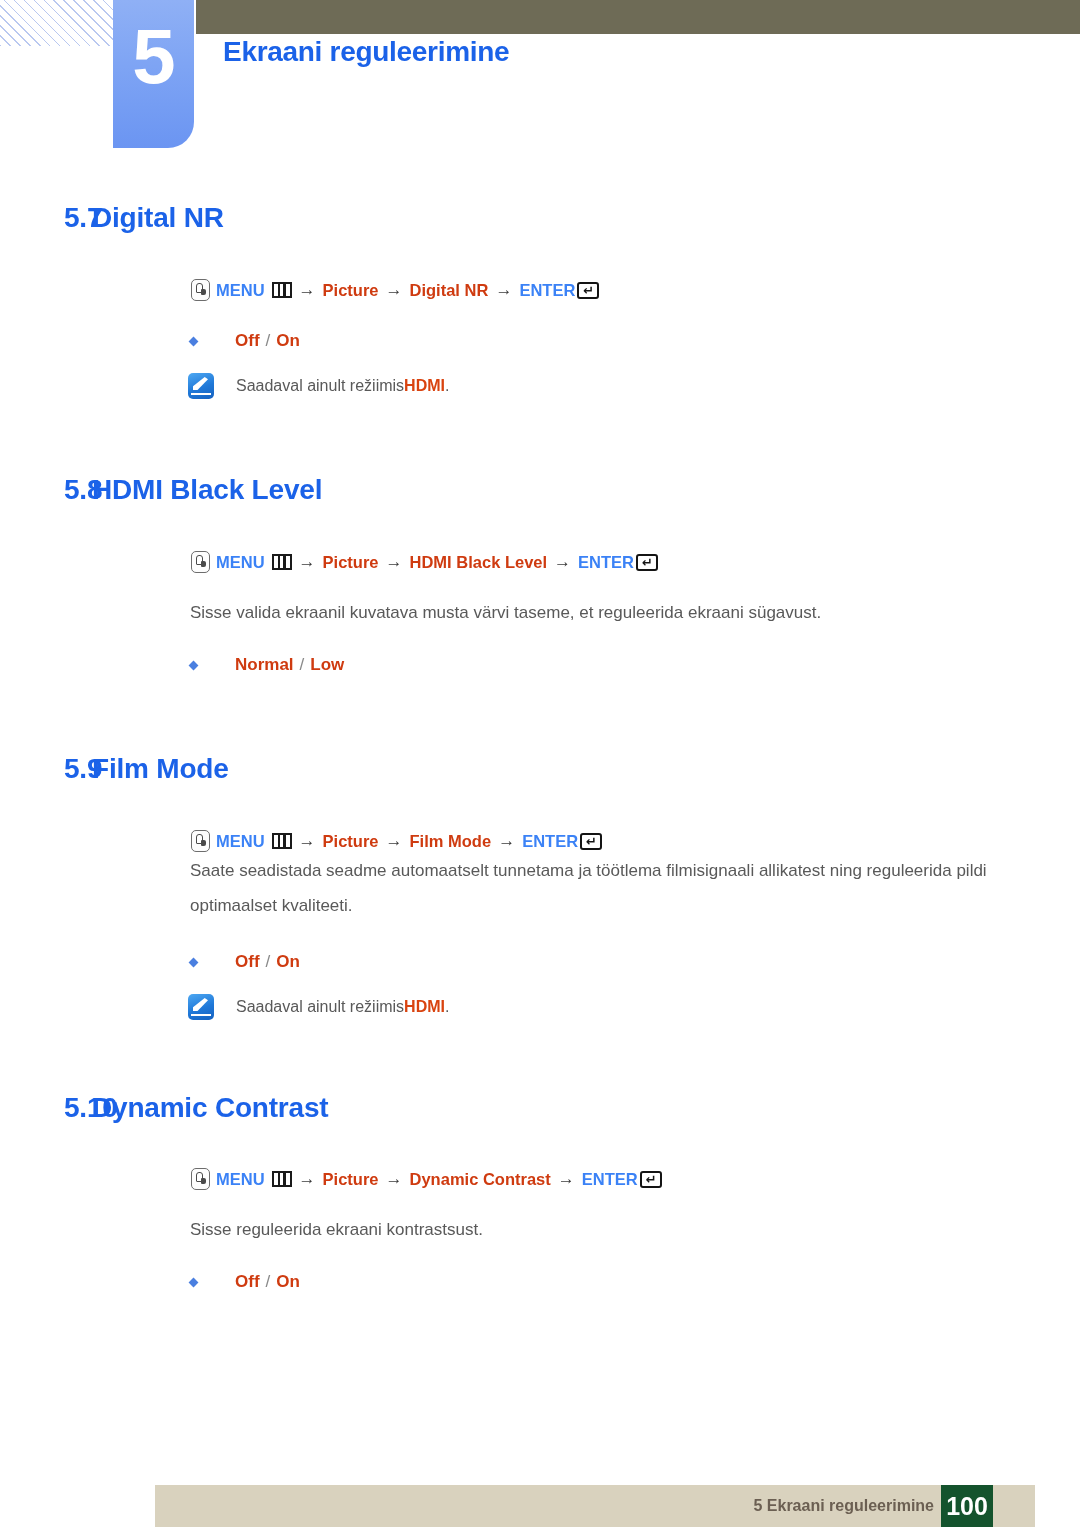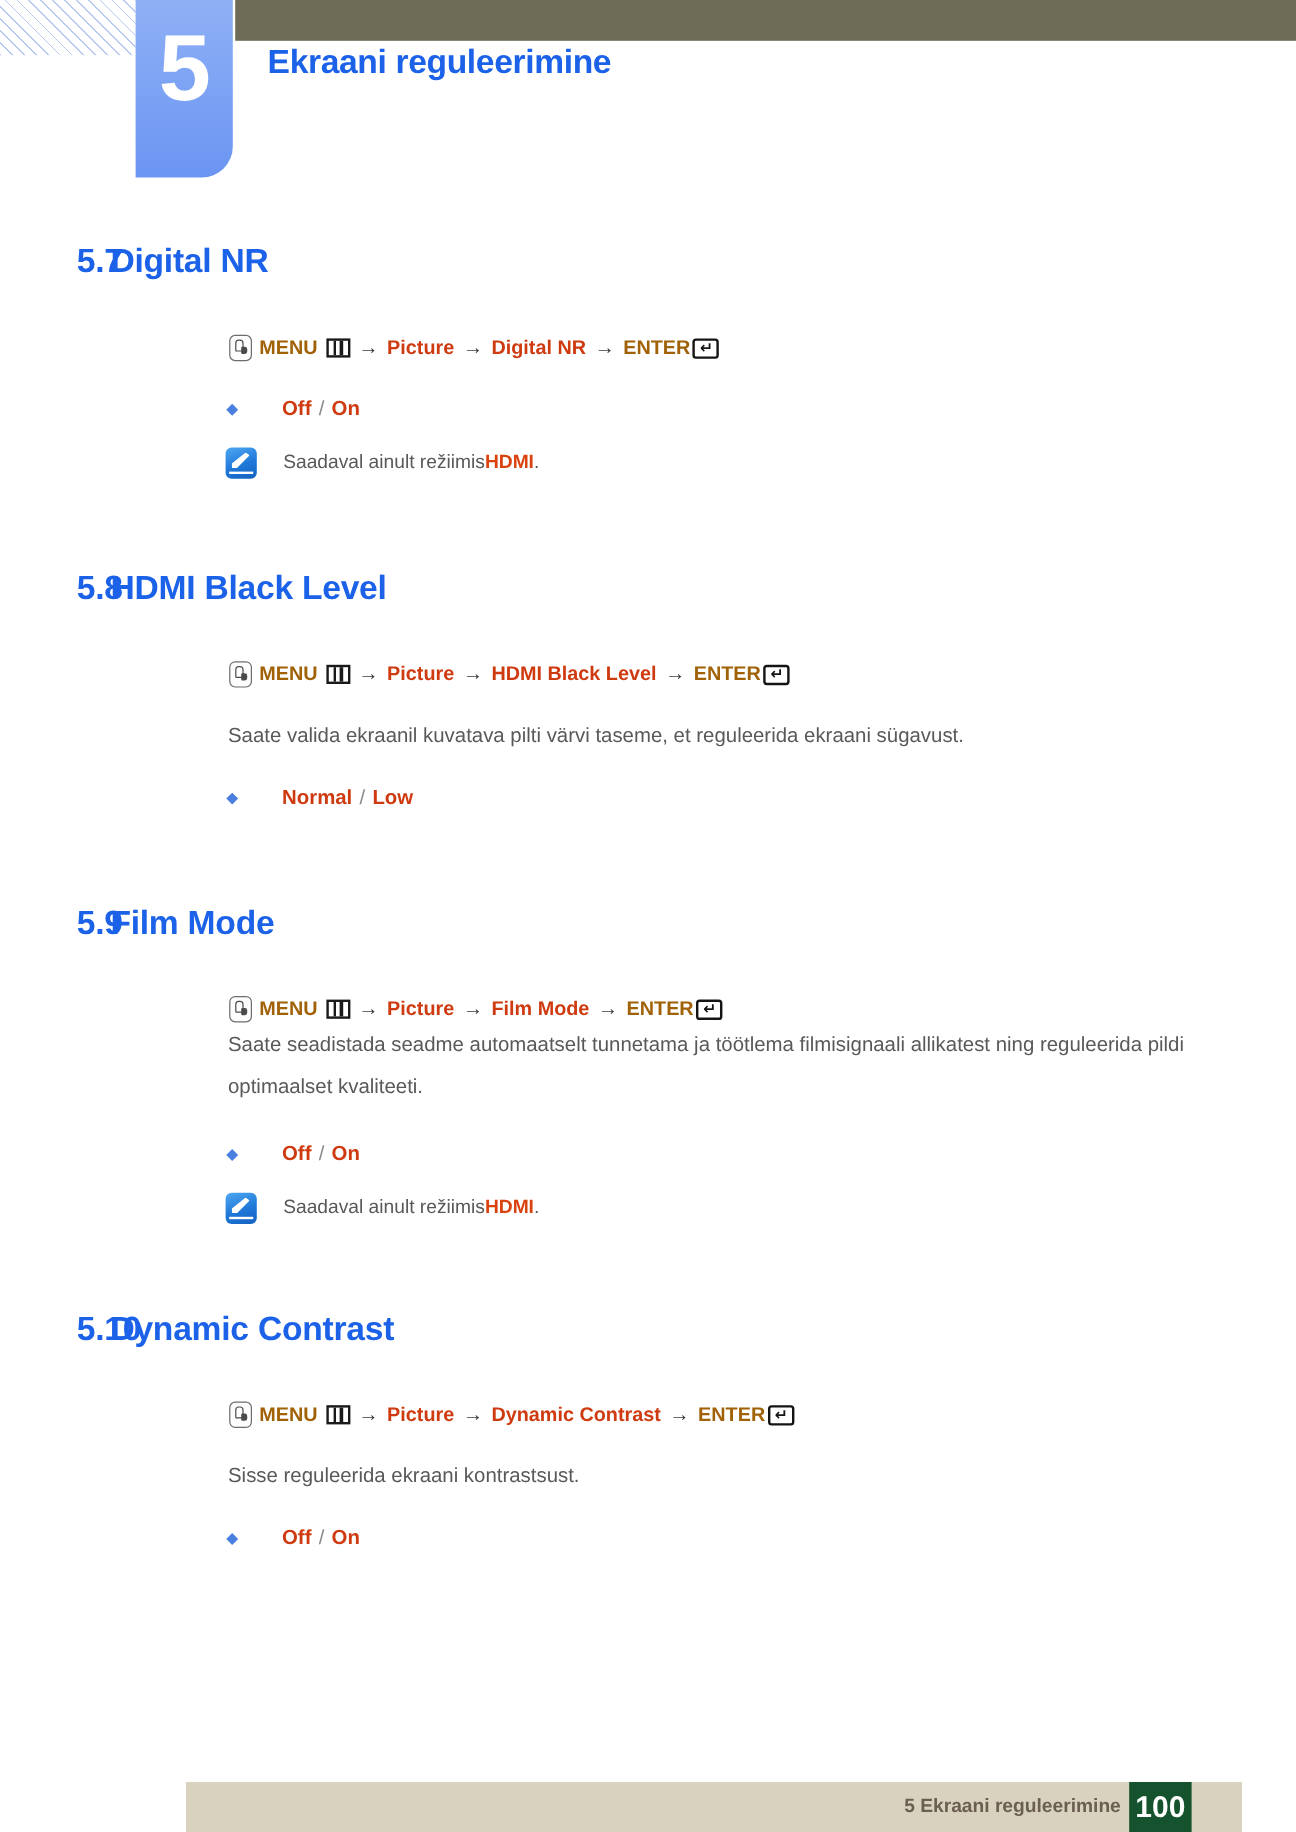--- a/index.html
+++ b/index.html
@@ -110,21 +110,21 @@
   .menu-path {
     padding-left: 191px;
     font-size: 16.5px;
     font-weight: bold;
     line-height: 24px;
     color: #7a6a17;
     white-space: nowrap;
     display: flex;
     align-items: center;
   }
-  .menu-word { color: #a16207; }
+  .menu-word { color: #3b82f6; }
   .menu-item { color: #cf3b10; text-align: center; }
   .arrow {
     color: #3a3a3a;
     font-weight: normal;
     margin: 0 7px;
     font-size: 17px;
   }
 
   
   .icon-menu-btn {
@@ -388,21 +388,21 @@
       <span class="menu-item">Picture</span>
       <span class="arrow">→</span>
       <span class="menu-item">HDMI Black Level</span>
       <span class="arrow">→</span>
       <span class="menu-word">ENTER</span>
       <span class="icon-enter">
           <span class="arw">↵</span>
         </span>
     </div>
 
-    <div class="body-text" style="margin-top:21px;">Saate valida ekraanil kuvatava pilti värvi taseme, et reguleerida ekraani sügavust.</div>
+    <div class="body-text" style="margin-top:21px;">Sisse valida ekraanil kuvatava musta värvi taseme, et reguleerida ekraani sügavust.</div>
 
     <div class="opt-line" style="margin-top:22px;">
       <span class="bullet-dot"></span>
       <span>Normal</span>
       <span class="opt-sep">/</span>
       <span>Low</span>
     </div>
   </div>
 
   <div class="section" style="padding-top:75px;">

